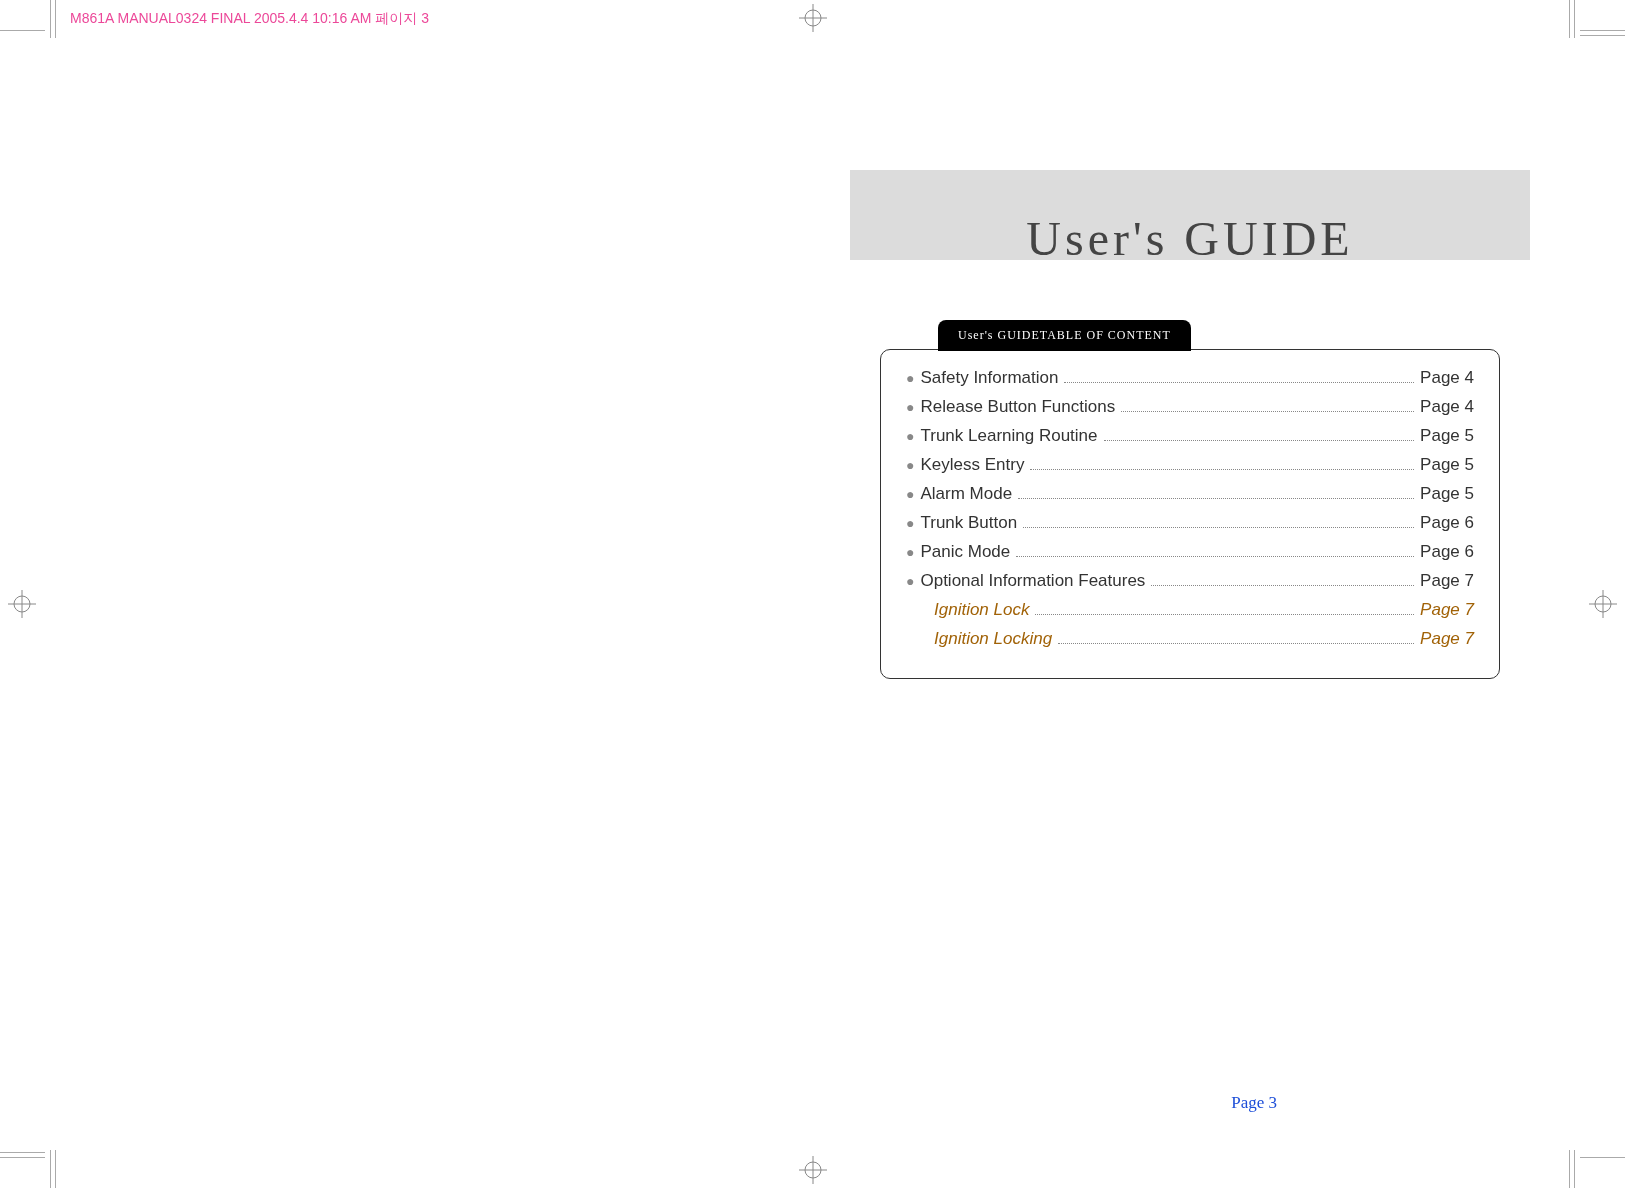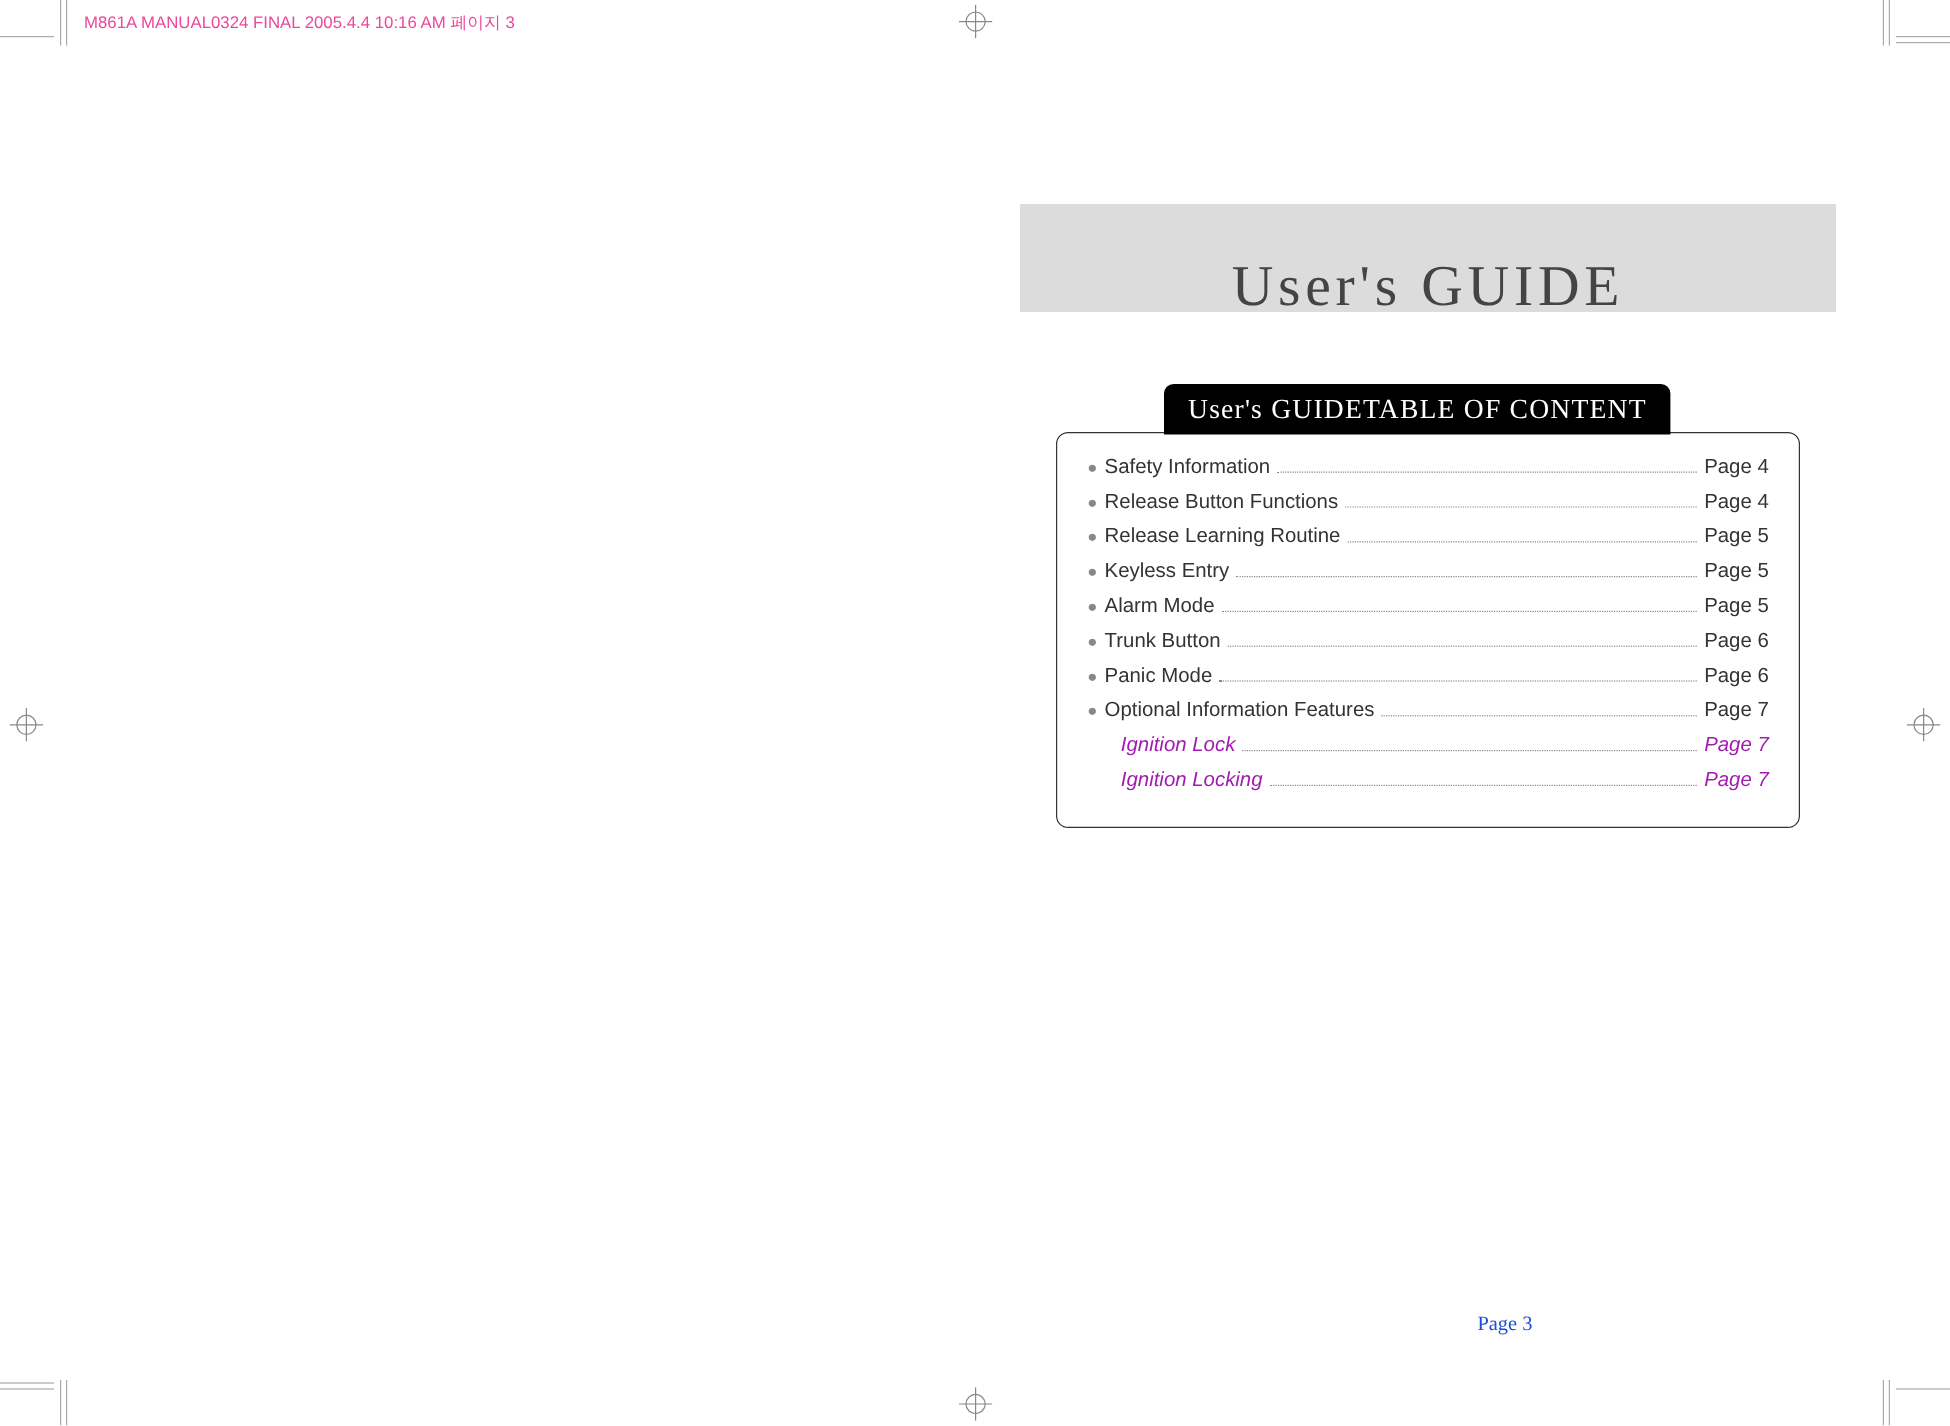--- a/index.html
+++ b/index.html
@@ -77,25 +77,25 @@
 
     .toc-container {
       position: absolute;
       top: 320px;
       left: 880px;
       width: 620px;
     }
     .toc-header {
       background: #000;
       color: #fff;
-      font-size: 23px;
+      font-size: 12px;
       padding: 8px 20px;
       border-radius: 8px 8px 0 0;
       display: inline-block;
-      margin-left: 90px;
+      margin-left: 58px;
       letter-spacing: 1px;
       font-family: Georgia, serif;
     }
     .toc-box {
       border: 1px solid #333;
       border-radius: 10px;
       padding: 18px 25px 20px 25px;
       margin-top: -2px;
     }
     .toc-row {
@@ -119,21 +119,21 @@
       border-bottom: 1px dotted #888;
       margin: 0 6px 4px 6px;
       min-width: 10px;
     }
     .toc-row .page {
       flex-shrink: 0;
     }
     .toc-sub {
       margin-left: 28px;
       font-style: italic;
-      color: #a21caf;
+      color: #a16207;
     }
     .page-number {
       position: absolute;
       bottom: 75px;
       right: 348px;
       font-size: 17px;
       font-family: Georgia, serif;
       color: #1d4ed8;
     }
   </style>
@@ -200,21 +200,21 @@
       <span class="page">Page 4</span>
     </div>
     <div class="toc-row">
       <span class="bullet">●</span>
       <span class="label">Release Button Functions</span>
       <span class="dots"></span>
       <span class="page">Page 4</span>
     </div>
     <div class="toc-row">
       <span class="bullet">●</span>
-      <span class="label">Release Learning Routine</span>
+      <span class="label">Trunk Learning Routine</span>
       <span class="dots"></span>
       <span class="page">Page 5</span>
     </div>
     <div class="toc-row">
       <span class="bullet">●</span>
       <span class="label">Keyless Entry</span>
       <span class="dots"></span>
       <span class="page">Page 5</span>
     </div>
     <div class="toc-row">

